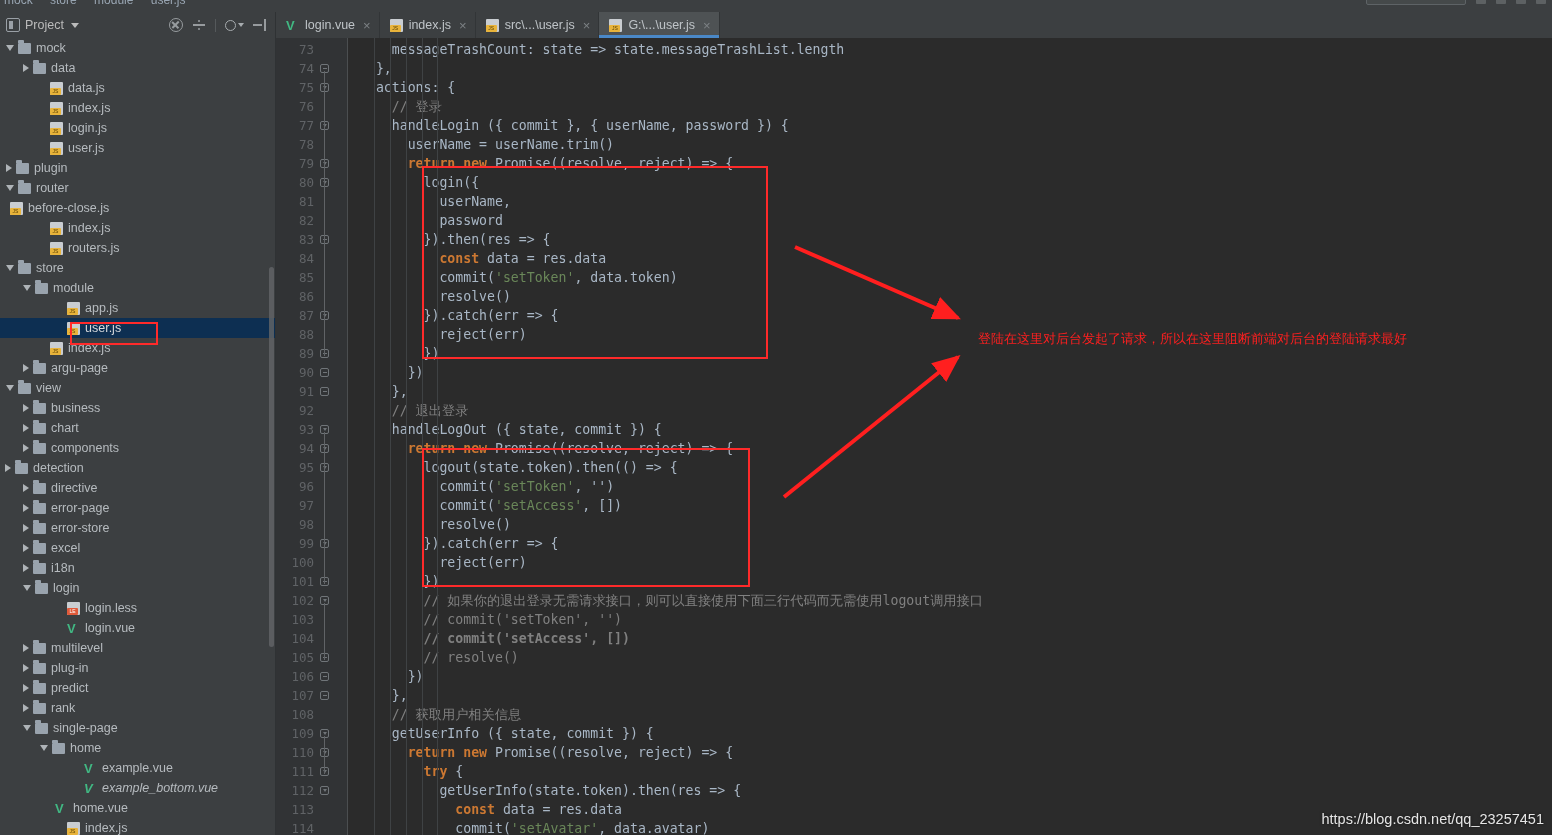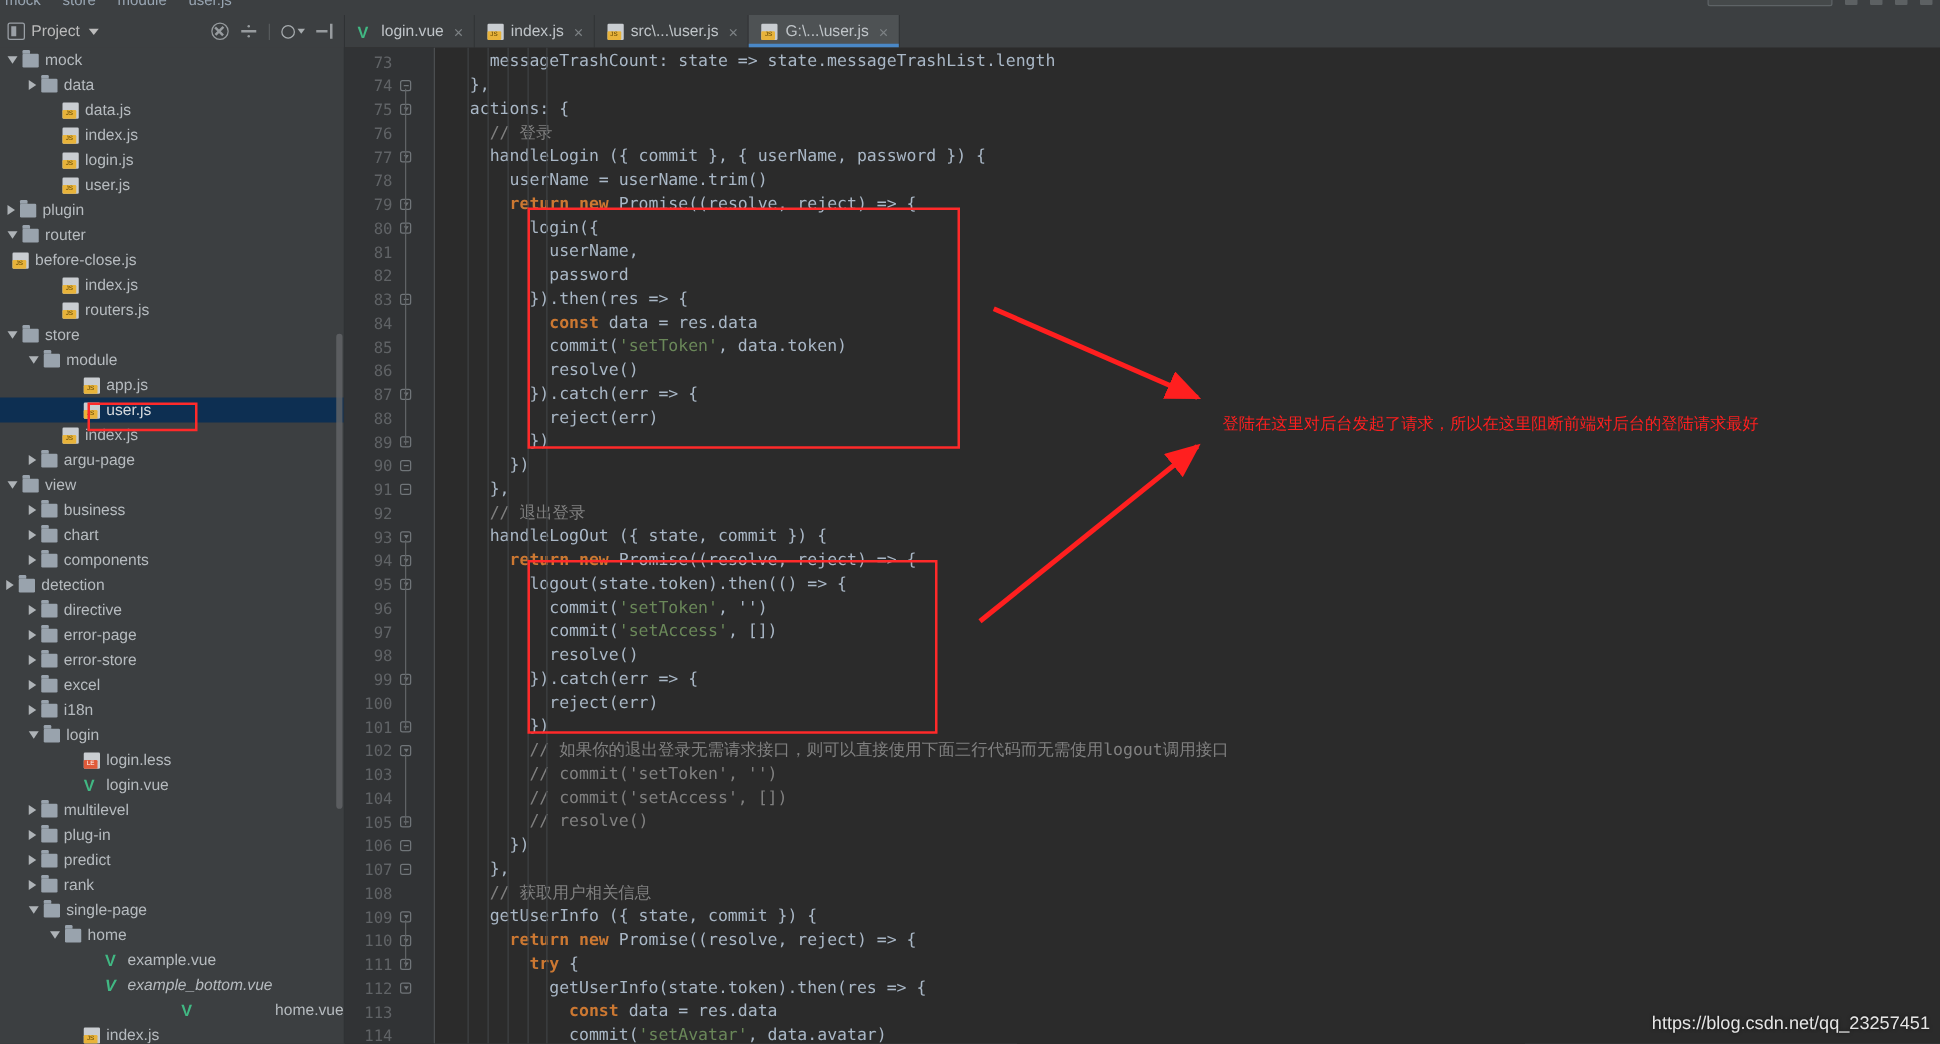--- a/index.html
+++ b/index.html
@@ -424,21 +424,21 @@
         <div class="tree-row" style="padding-left: 74px;">
           <span class="arrow none"></span>
           <span class="file-vue"></span>
           <span class="tree-label">example.vue</span>
         </div>
         <div class="tree-row" style="padding-left: 74px; font-style: italic;">
           <span class="arrow none"></span>
           <span class="file-vue"></span>
           <span class="tree-label">example_bottom.vue</span>
         </div>
-        <div class="tree-row" style="padding-left: 78px; justify-content: space-between;">
+        <div class="tree-row" style="padding-left: 45px;">
           <span class="arrow none"></span>
           <span class="file-vue"></span>
           <span class="tree-label">home.vue</span>
         </div>
         <div class="tree-row" style="padding-left: 57px;">
           <span class="arrow none"></span>
           <span class="file-js"></span>
           <span class="tree-label">index.js</span>
         </div>
       </div>
@@ -568,21 +568,21 @@
         <div class="cl" style="top: 401px; left: 59.64px;"><span class="kw">return new</span><span class=""> Promise((resolve, reject) =&gt; {</span></div>
         <div class="cl" style="top: 420px; left: 75.52px;"><span class="">logout(state.token).then(() =&gt; {</span></div>
         <div class="cl" style="top: 439px; left: 91.4px;"><span class="">commit(</span><span class="str">'setToken'</span><span class="">, '')</span></div>
         <div class="cl" style="top: 458px; left: 91.4px;"><span class="">commit(</span><span class="str">'setAccess'</span><span class="">, [])</span></div>
         <div class="cl" style="top: 477px; left: 91.4px;"><span class="">resolve()</span></div>
         <div class="cl" style="top: 496px; left: 75.52px;"><span class="">}).catch(err =&gt; {</span></div>
         <div class="cl" style="top: 515px; left: 91.4px;"><span class="">reject(err)</span></div>
         <div class="cl" style="top: 534px; left: 75.52px;"><span class="">})</span></div>
         <div class="cl" style="top: 553px; left: 75.52px;"><span class="cmt">// 如果你的退出登录无需请求接口，则可以直接使用下面三行代码而无需使用logout调用接口</span></div>
         <div class="cl" style="top: 572px; left: 75.52px;"><span class="cmt">// commit('setToken', '')</span></div>
-        <div class="cl" style="top: 591px; left: 75.52px;"><span class="cmt">// commit('setAccess', [])</span></div>
+        <div class="cl" style="top: 591px; left: 75.52px; font-weight: bold;"><span class="cmt">// commit('setAccess', [])</span></div>
         <div class="cl" style="top: 610px; left: 75.52px;"><span class="cmt">// resolve()</span></div>
         <div class="cl" style="top: 629px; left: 59.64px;"><span class="">})</span></div>
         <div class="cl" style="top: 648px; left: 43.76px;"><span class="">},</span></div>
         <div class="cl" style="top: 667px; left: 43.76px;"><span class="cmt">// 获取用户相关信息</span></div>
         <div class="cl" style="top: 686px; left: 43.76px;"><span class="">getUserInfo ({ state, commit }) {</span></div>
         <div class="cl" style="top: 705px; left: 59.64px;"><span class="kw">return new</span><span class=""> Promise((resolve, reject) =&gt; {</span></div>
         <div class="cl" style="top: 724px; left: 75.52px;"><span class="kw">try</span><span class=""> {</span></div>
         <div class="cl" style="top: 743px; left: 91.4px;"><span class="">getUserInfo(state.token).then(res =&gt; {</span></div>
         <div class="cl" style="top: 762px; left: 107.28px;"><span class="kw">const</span><span class=""> data = res.data</span></div>
         <div class="cl" style="top: 781px; left: 107.28px;"><span class="">commit(</span><span class="str">'setAvatar'</span><span class="">, data.avatar)</span></div>

